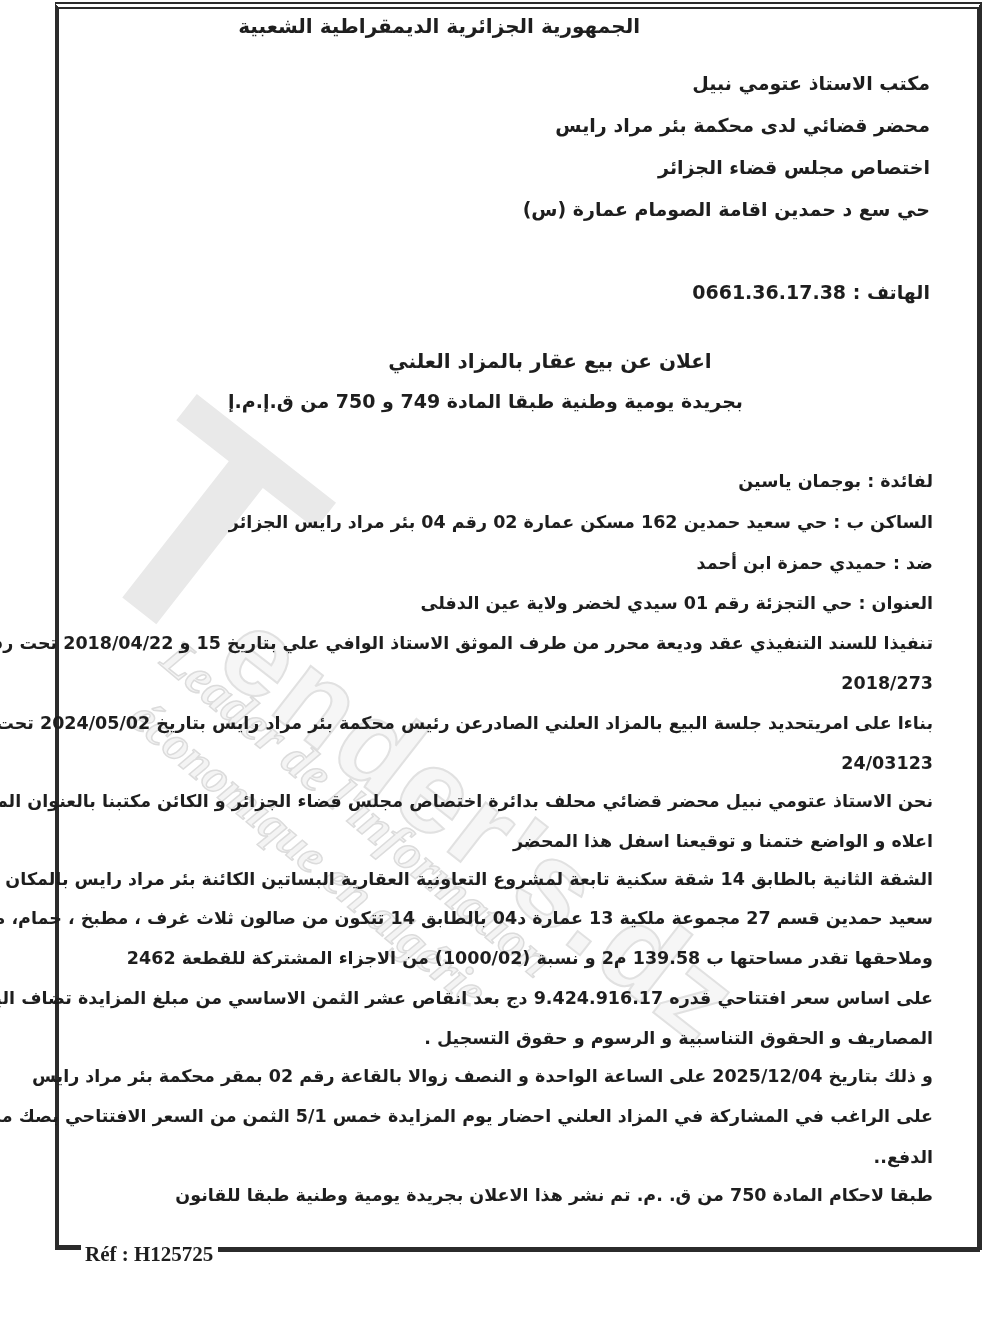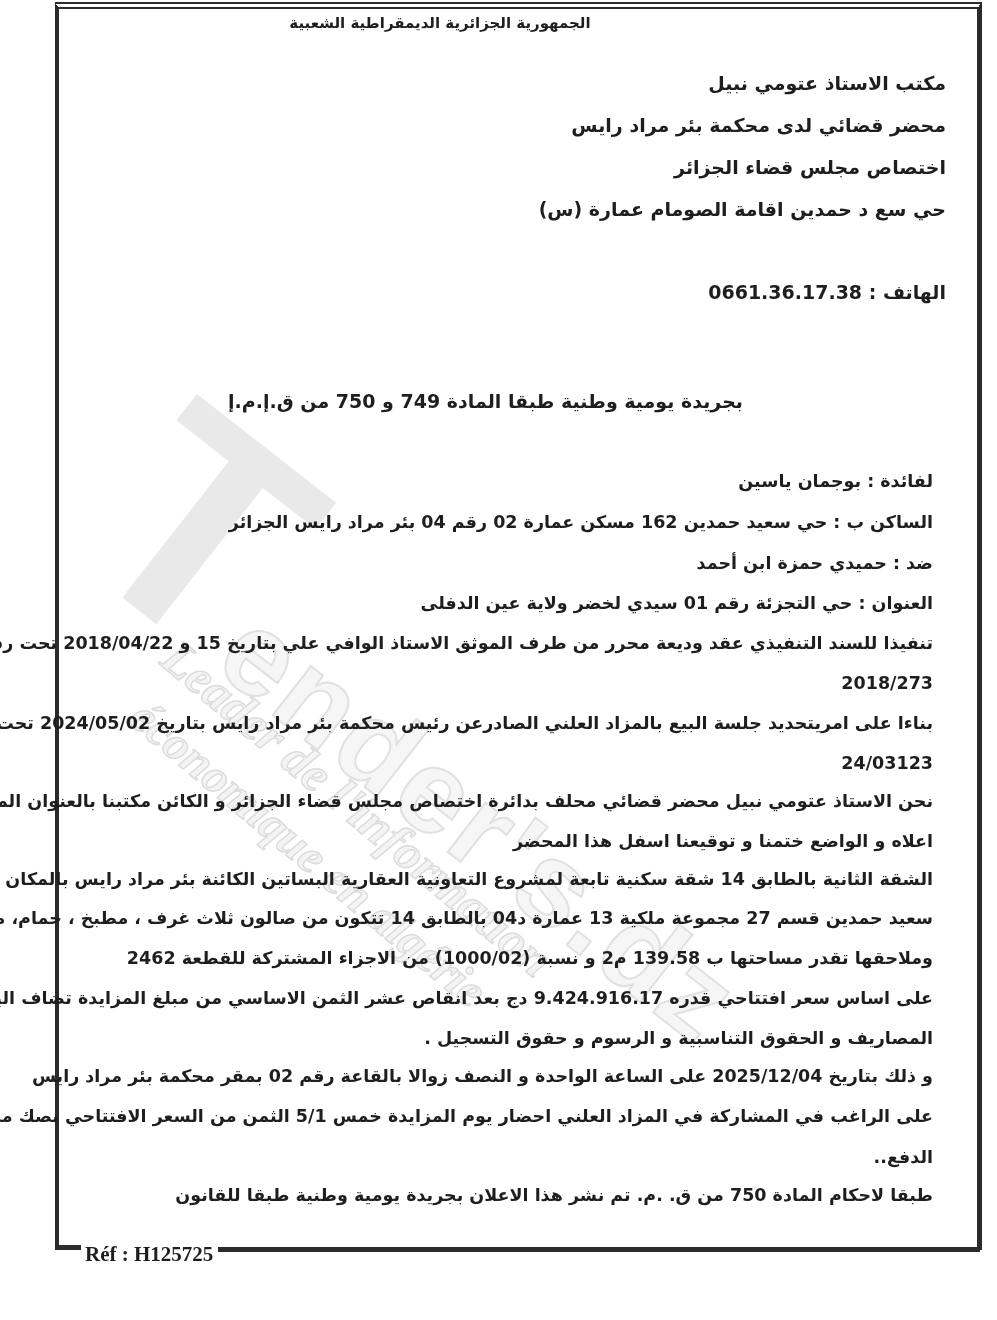--- a/index.html
+++ b/index.html
@@ -33,24 +33,24 @@
   .wm-tag {
     position:absolute; transform-origin:0 0; transform:rotate(40deg);
     font-family:"Liberation Serif", serif; font-style:italic; font-weight:bold;
     color:#f4f4f4; -webkit-text-stroke:1.5px #dcdcdc; white-space:nowrap;
   }
   .wm-tag1 { left:188px; top:628px; font-size:50px; }
   .wm-tag2 { left:155px; top:688px; font-size:48px; }
   
   .republic {
     position:absolute; top:14px; left:240px; width:400px;
-    direction:rtl; text-align:center; font-size:15px; z-index:2; white-space:nowrap;
+    direction:rtl; text-align:center; font-size:20px; z-index:2; white-space:nowrap;
   }
   .hline {
-    position:absolute; right:51px; direction:rtl; text-align:center;
+    position:absolute; right:67px; direction:rtl; text-align:center;
     font-size:19px; white-space:nowrap; z-index:2;
   }
   .title-1 {
     position:absolute; top:349px; left:350px; width:400px;
     direction:rtl; text-align:center; font-size:20px; z-index:2; white-space:nowrap;
   }
   .title-2 {
     position:absolute; top:390px; left:238px; width:505px;
     direction:rtl; text-align:center; font-size:19px; z-index:2; white-space:nowrap;
   }
@@ -80,20 +80,21 @@
   <div class="frame"></div>
 
   <div class="republic">الجمهورية الجزائرية الديمقراطية الشعبية</div>
 
   <div class="hline" style="top:72px">مكتب الاستاذ عتومي نبيل</div>
   <div class="hline" style="top:114px">محضر قضائي لدى محكمة بئر مراد رايس</div>
   <div class="hline" style="top:156px">اختصاص مجلس قضاء الجزائر</div>
   <div class="hline" style="top:198px">حي سع د حمدين اقامة الصومام عمارة (س)</div>
   <div class="hline" style="top:281px">الهاتف : 0661.36.17.38</div>
 
+  <div class="title-1">اعلان عن بيع عقار بالمزاد العلني</div>
   <div class="title-2">بجريدة يومية وطنية طبقا المادة 749 و 750 من ق.إ.م.إ</div>
 
   <div class="bline" style="top:471px">لفائدة : بوجمان ياسين</div>
   <div class="bline" style="top:512px">الساكن ب : حي سعيد حمدين 162 مسكن عمارة 02 رقم 04 بئر مراد رايس الجزائر</div>
   <div class="bline" style="top:553px">ضد : حميدي حمزة ابن أحمد</div>
   <div class="bline" style="top:593px">العنوان : حي التجزئة رقم 01 سيدي لخضر ولاية عين الدفلى</div>
   <div class="bline" style="top:633px">تنفيذا للسند التنفيذي عقد وديعة محرر من طرف الموثق الاستاذ الوافي علي بتاريخ 15 و 2018/04/22 تحت رقم فهرس</div>
   <div class="bline" style="top:673px">2018/273</div>
   <div class="bline" style="top:713px">بناءا على امريتحديد جلسة البيع بالمزاد العلني الصادرعن رئيس محكمة بئر مراد رايس بتاريخ 2024/05/02 تحت رقم</div>
   <div class="bline" style="top:753px">24/03123</div>

